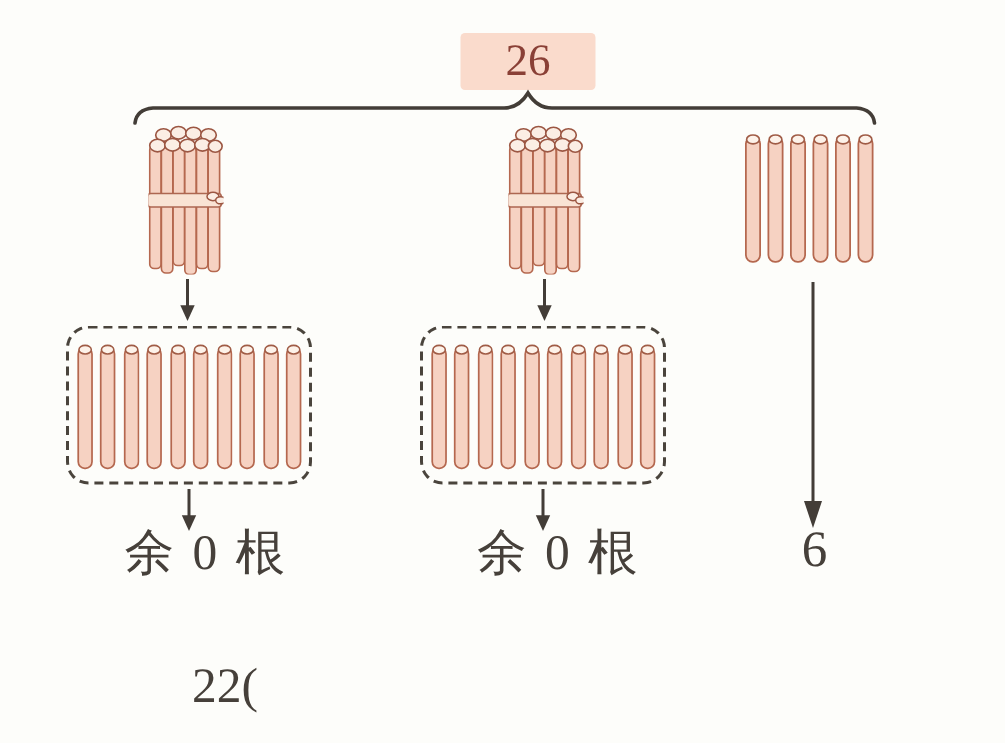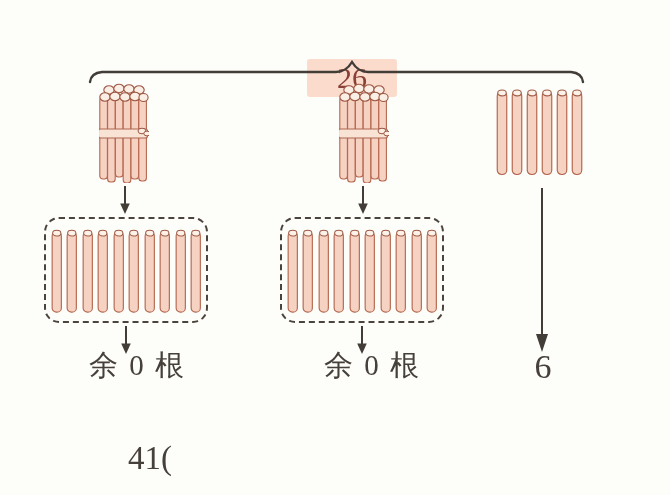--- a/index.html
+++ b/index.html
@@ -7,21 +7,21 @@
     width:670px;height:495px;
     background:#fdfdfa;
     font-family:"Liberation Serif","DejaVu Serif",serif;
     position:relative;overflow:hidden;
   }
   .canvas{position:absolute;inset:0;}
 
   .total-box{
     position:absolute;left:307px;top:22px;width:90px;height:38px;
     background:#fadbcc;border-radius:3px;
-    color:#8a4036;font-size:30px;line-height:38px;text-align:center;margin-top:37px;
+    color:#8a4036;font-size:30px;line-height:38px;text-align:center;
   }
 
   .brace{position:absolute;left:80px;top:55px;}
 
   .bundle{position:absolute;width:50px;height:102px;}
   .bundle-left{left:99px;top:81px;}
   .bundle-mid{left:339px;top:81px;}
 
   .arrow{position:absolute;}
   .arrow-1{left:116px;top:186px;}
@@ -41,21 +41,21 @@
   .dash-box .stick{width:11.5px;height:89px;}
 
   .singles{
     position:absolute;left:496px;top:87px;width:92px;height:90px;
     display:flex;gap:3px;align-items:flex-start;
   }
   .singles .stick{width:12px;height:89px;}
 
   .cjk-label{
     position:absolute;top:346px;width:175px;text-align:center;
-    font-size:29px;color:#46403a;letter-spacing:2px;white-space:nowrap;
+    font-size:33px;color:#46403a;letter-spacing:2px;white-space:nowrap;
   }
   .label-left{left:50px;}
   .label-right{left:285px;}
   .label-six{
     position:absolute;left:524px;top:348px;width:38px;text-align:center;
     font-size:34px;color:#46403a;
   }
 
   .sentence-part{
     position:absolute;top:440px;font-size:33px;color:#46403a;white-space:nowrap;
@@ -256,15 +256,15 @@
 
   <svg class="arrow arrow-long" width="18" height="164" viewBox="0 0 18 164">
     <line x1="9" y1="0" x2="9" y2="150" stroke="#433d37" stroke-width="2"></line>
     <polygon points="9,164 3,146 15,146" fill="#433d37"></polygon>
   </svg>
 
   <div class="cjk-label label-left">余 0 根</div>
   <div class="cjk-label label-right">余 0 根</div>
   <div class="label-six">6</div>
 
-  <div class="sentence-part sentence-prefix">41(</div>
+  <div class="sentence-part sentence-prefix">22(</div>
 
 </div>
 
 </body></html>

